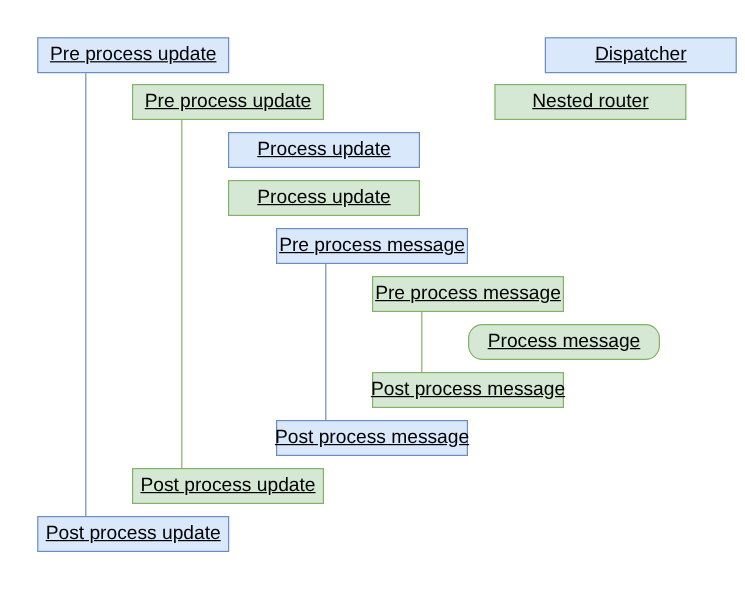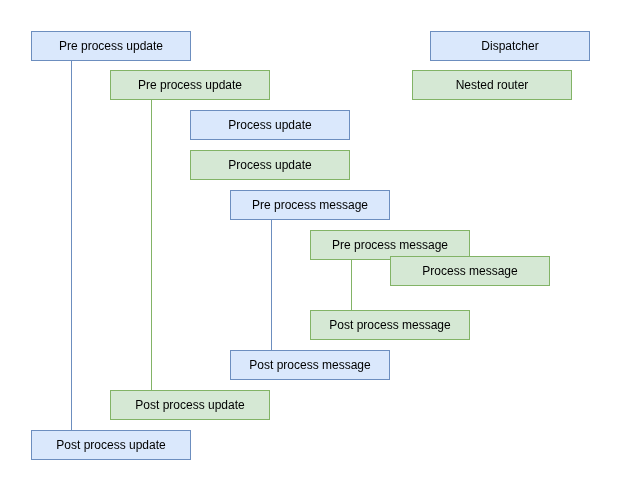--- a/index.html
+++ b/index.html
@@ -16,23 +16,24 @@
     overflow: hidden;
   }
   .node {
     position: absolute;
     width: 160px;
     height: 30px;
     box-sizing: border-box;
     display: flex;
     align-items: center;
     justify-content: center;
-    font-size: 12px;
+    font-size: 16px;
     color: #000000;
     white-space: nowrap;
+    text-decoration: underline;
   }
   .node.dispatcher {
     background: var(--dispatcher-fill, #dae8fc);
     border: 1px solid var(--dispatcher-border, #6c8ebf);
   }
   .node.router {
     background: var(--router-fill, #d5e8d4);
     border: 1px solid var(--router-border, #82b366);
   }
   .vline {
@@ -42,26 +43,26 @@
   .vline.dispatcher { border-left: 1.5px solid var(--dispatcher-border, #6c8ebf); }
   .vline.router     { border-left: 1.5px solid var(--router-border, #82b366); }
 
   
   .p-b0  { left: 31px;  top: 31px;  }
   .p-b1  { left: 110px; top: 70px;  }
   .p-b2  { left: 190px; top: 110px; }
   .p-b3  { left: 190px; top: 150px; }
   .p-b4  { left: 230px; top: 190px; }
   .p-b5  { left: 310px; top: 230px; }
-  .p-b6  { left: 390px; top: 256px; }
+  .p-b6  { left: 390px; top: 270px; border-radius: 12px; }
   .p-b7  { left: 310px; top: 310px; }
   .p-b8  { left: 230px; top: 350px; }
   .p-b9  { left: 110px; top: 390px; }
   .p-b10 { left: 31px;  top: 430px; }
-  .p-leg0 { left: 430px; top: 31px; }
+  .p-leg0 { left: 454px; top: 31px; }
   .p-leg1 { left: 412px; top: 70px; }
 
   
   .p-l0 { left: 71px;  top: 61px;  height: 369px; }
   .p-l1 { left: 151px; top: 100px; height: 290px; }
   .p-l2 { left: 271px; top: 220px; height: 130px; }
   .p-l3 { left: 351px; top: 260px; height: 50px;  }
 </style>
 </head>
 <body>

